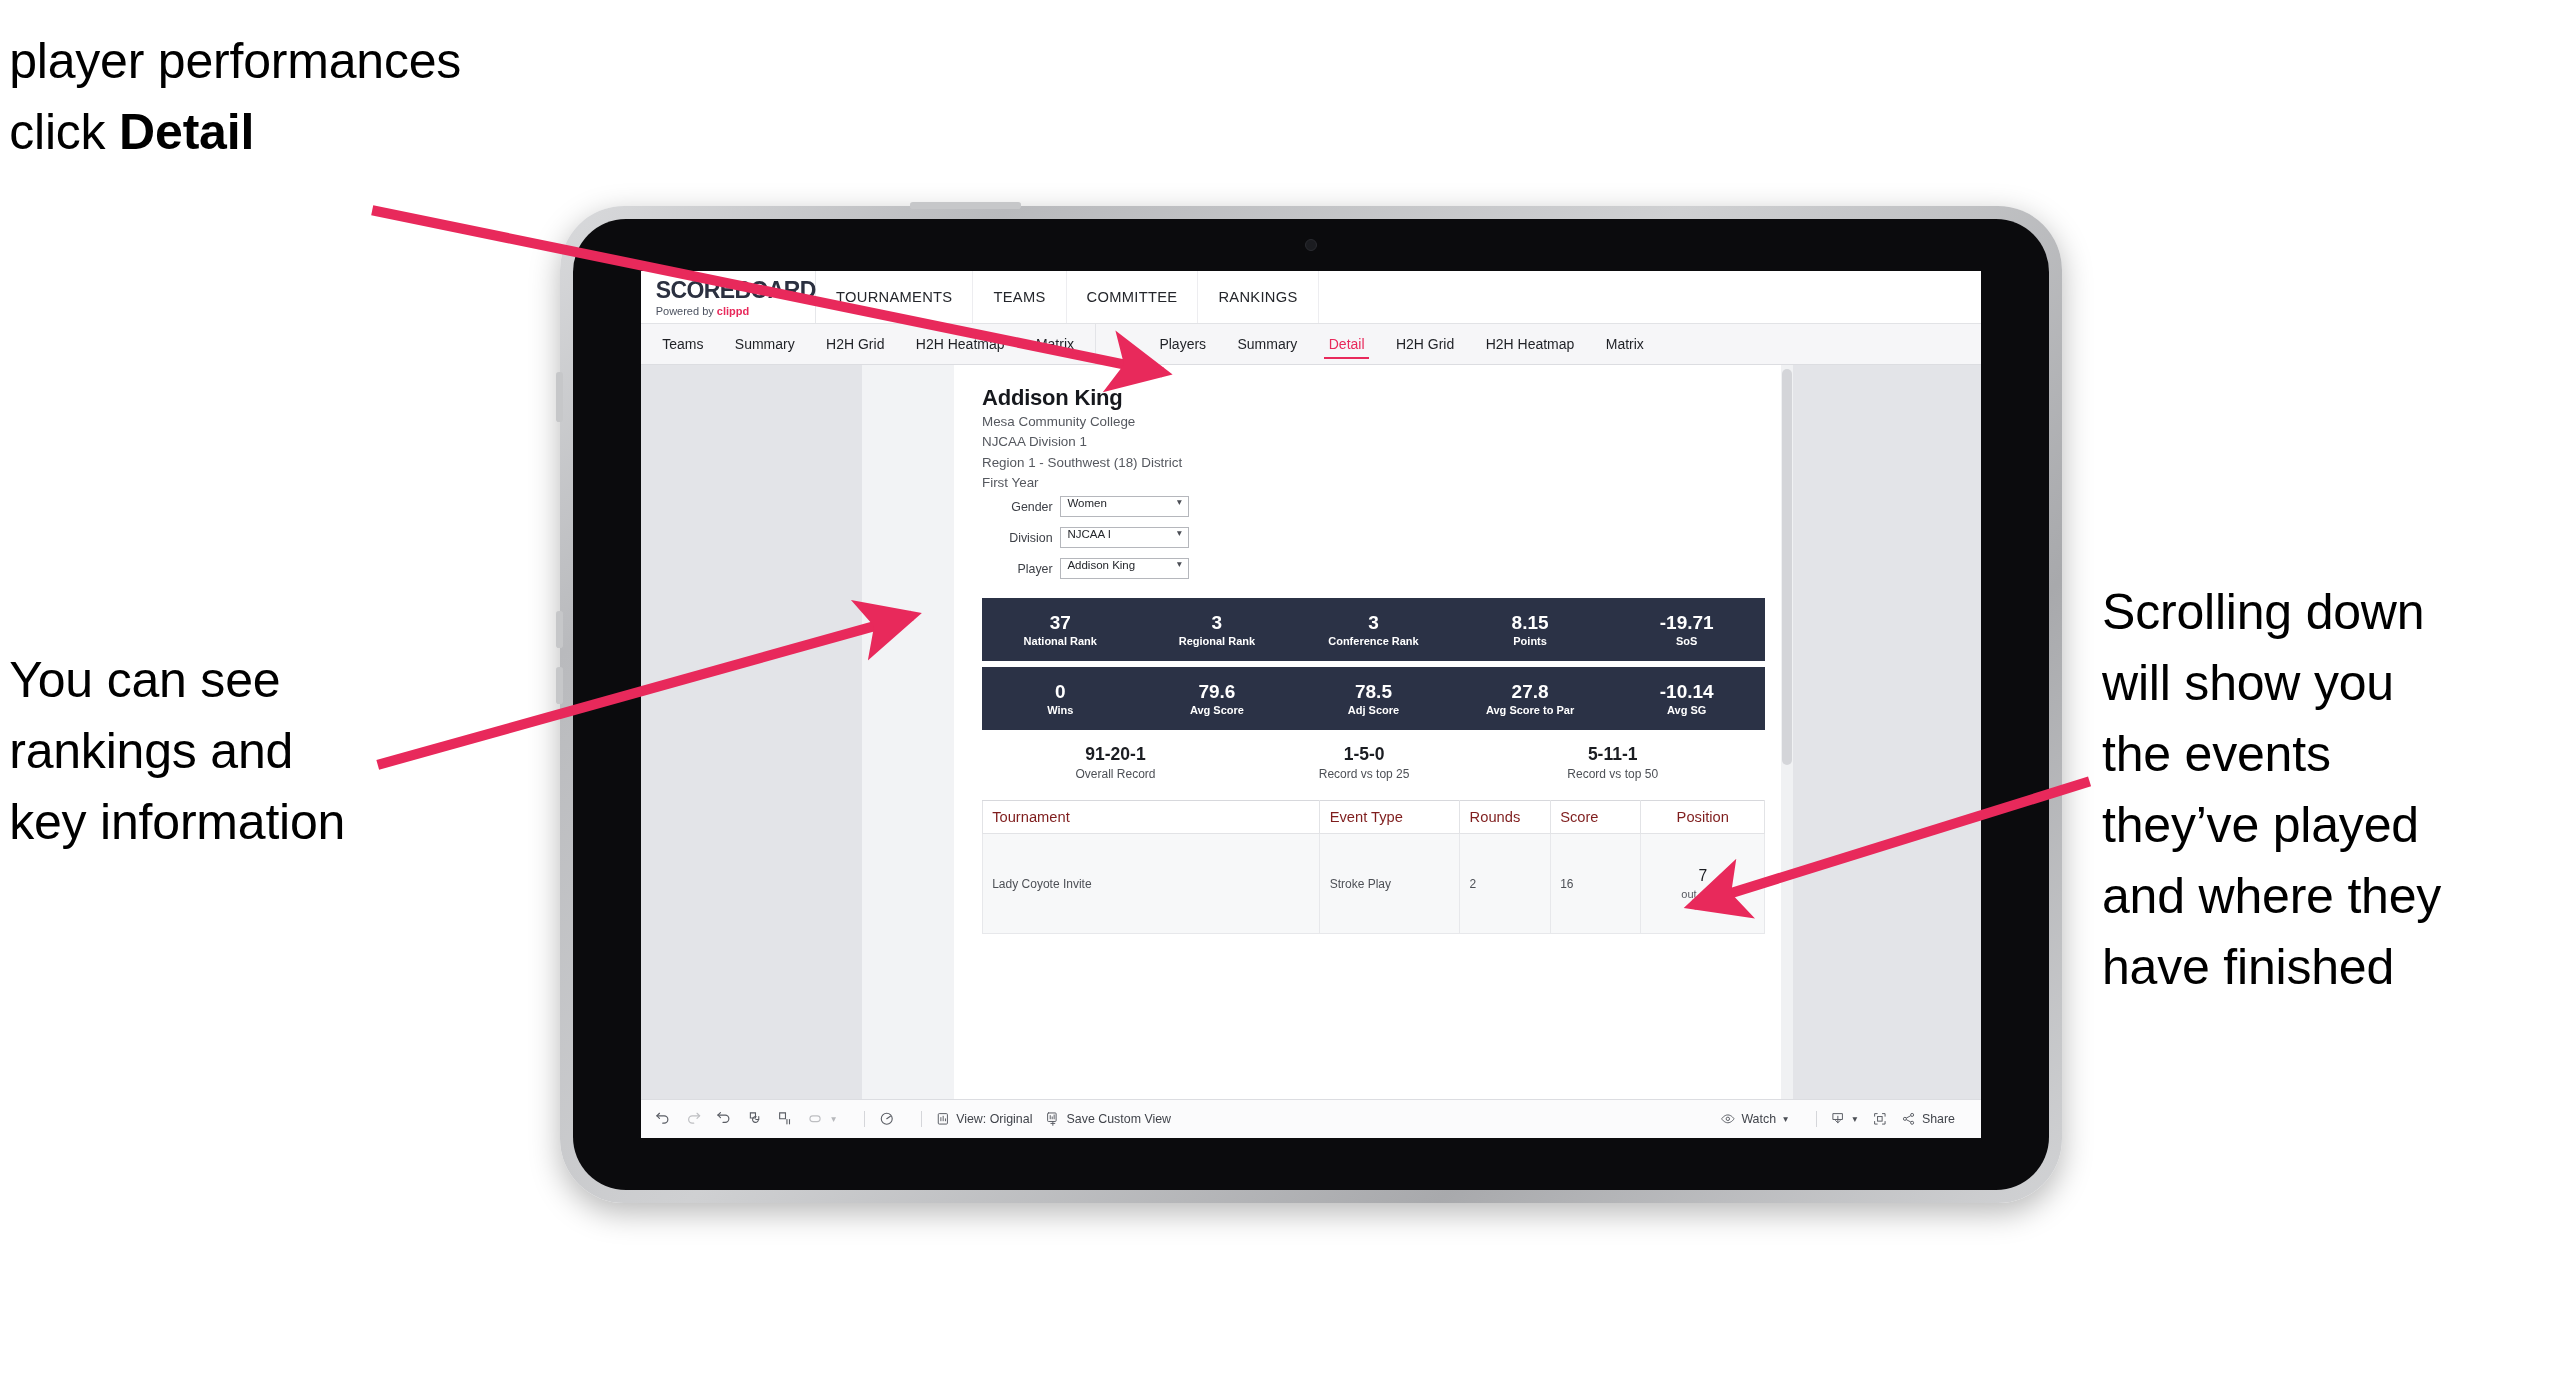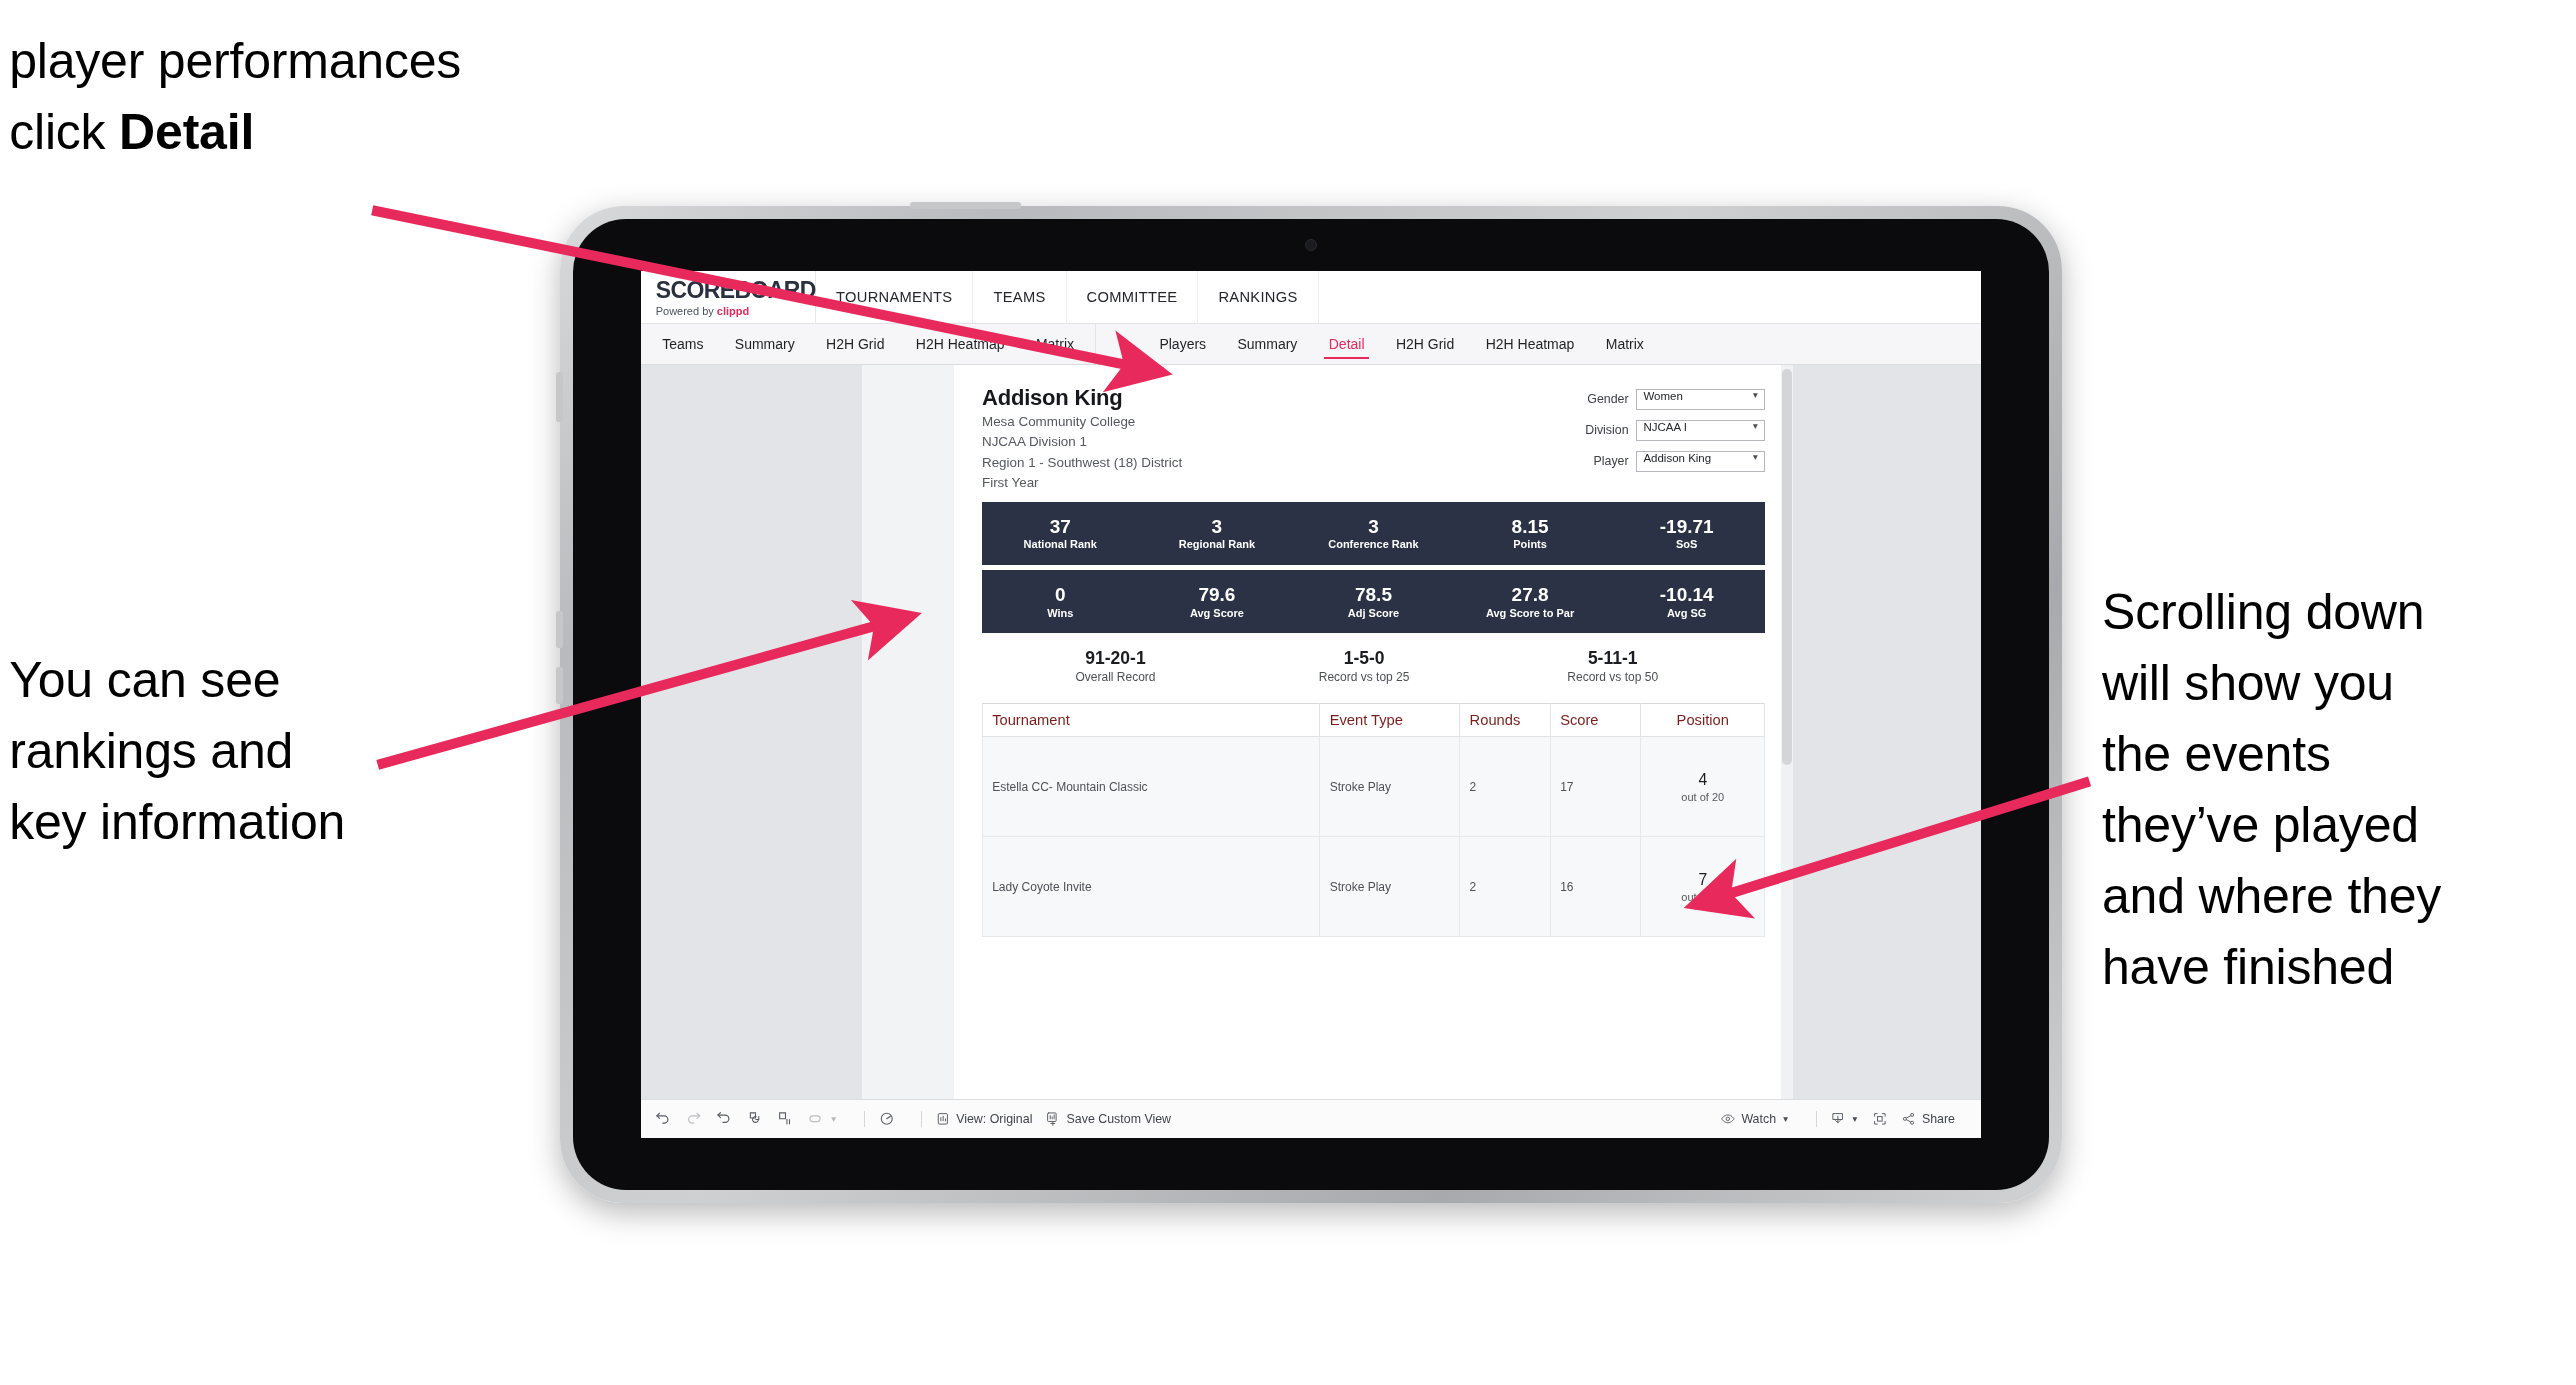--- a/index.html
+++ b/index.html
@@ -126,21 +126,21 @@
   #scrollbar-track {
     position:absolute; right:0; top:0; width:12px; bottom:0;
     background:#f0f1f3;
   }
   #scrollbar-thumb {
     position:absolute; right:0.9px; top:3.7px; width:10px; height:396px;
     background:#d4d5d9; border-radius:5.5px;
   }
 
   
-  #player-head { display:flex; justify-content:space-between; align-items:flex-start; }
+  #player-head { display:flex; justify-content:space-between; align-items:flex-start;flex-direction:column; }
   #player-name { font-size:22px; font-weight:700; color:#16181d; letter-spacing:-0.2px; }
   .player-meta { font-size:13.4px; color:#55585f; line-height:1.45; margin-top:0.9px; }
 
   #filters { width:207px; padding-top:3.7px; }
   .filter-row { display:flex; align-items:center; justify-content:flex-end; margin-bottom:10px; }
   .filter-label { font-size:12.4px; color:#3d4047; margin-right:7.4px; }
   .filter-select {
     width:129px; height:21px;
     border:0.9px solid #b5b7bc; background:#ffffff;
     display:flex; align-items:flex-start; justify-content:space-between;
@@ -368,30 +368,20 @@
                 <tr>
                   <th class="col-t">Tournament</th>
                   <th class="col-e">Event Type</th>
                   <th class="col-r">Rounds</th>
                   <th class="col-s">Score</th>
                   <th class="col-p center">Position</th>
                 </tr>
               </thead>
               <tbody>
                 <tr>
-                  <td>Estella CC- Mountain Classic</td>
-                  <td>Stroke Play</td>
-                  <td>2</td>
-                  <td>17</td>
-                  <td class="pos">
-                    <div class="pos-num">4</div>
-                    <div class="pos-out">out of 20</div>
-                  </td>
-                </tr>
-                <tr>
                   <td>Lady Coyote Invite</td>
                   <td>Stroke Play</td>
                   <td>2</td>
                   <td>16</td>
                   <td class="pos">
                     <div class="pos-num">7</div>
                     <div class="pos-out">out of 20</div>
                   </td>
                 </tr>
               </tbody>

